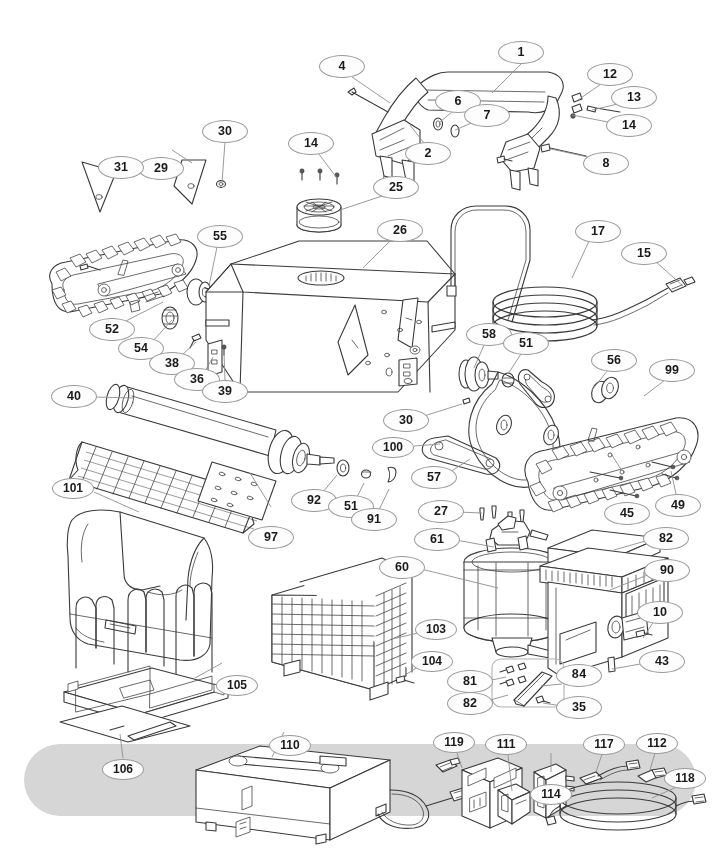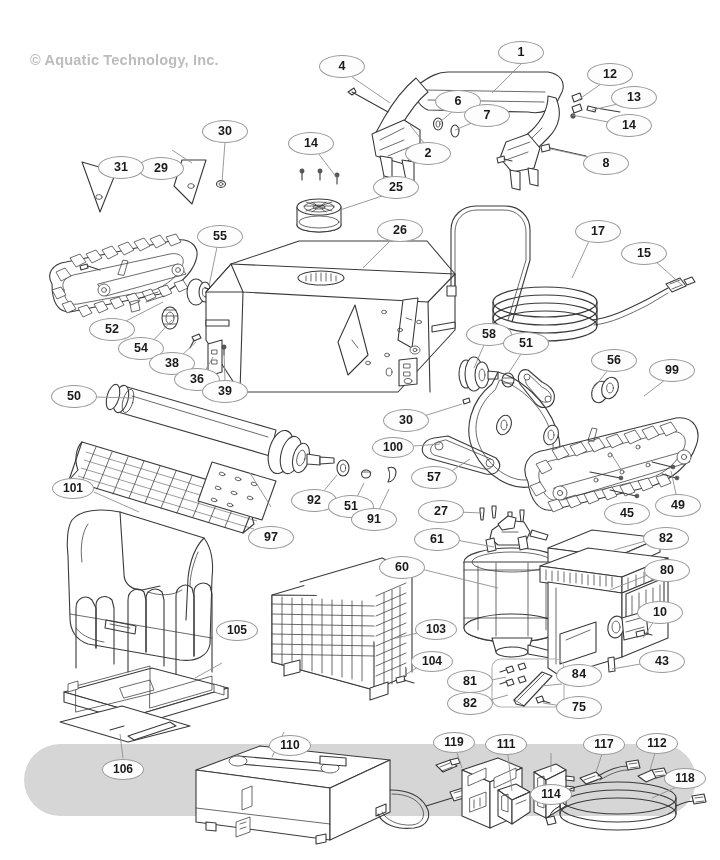--- a/index.html
+++ b/index.html
@@ -48,21 +48,20 @@
     box-sizing:border-box;
     z-index:6;
   }
   .callout.sm{ width:42px; height:21px; margin-left:-21px; margin-top:-10.5px; line-height:18px; font-size:12px;}
 </style>
 </head>
 <body>
 
 <div id="page">
 
-  <div id="watermark">© Aquatic Technology, Inc.</div>
 
   <svg id="art" viewBox="0 0 720 860" xmlns="http://www.w3.org/2000/svg">
     <defs>
       <g id="gl"></g>
     </defs>
     <style>
       .ln{fill:none;stroke:#3a3a3a;stroke-width:1.1;stroke-linejoin:round;stroke-linecap:round;}
       .lnf{fill:#ffffff;stroke:#3a3a3a;stroke-width:1.1;stroke-linejoin:round;stroke-linecap:round;}
       .thin{fill:none;stroke:#3a3a3a;stroke-width:.75;stroke-linecap:round;stroke-linejoin:round;}
       .thinf{fill:#ffffff;stroke:#3a3a3a;stroke-width:.75;stroke-linejoin:round;}
@@ -762,49 +761,49 @@
       <div class="callout" style="left: 396px; top: 187px;">25</div>
       <div class="callout" style="left: 400px; top: 230px;">26</div>
       <div class="callout" style="left: 598px; top: 231px;">17</div>
       <div class="callout" style="left: 644px; top: 253px;">15</div>
       <div class="callout" style="left: 220px; top: 236px;">55</div>
       <div class="callout" style="left: 112px; top: 329px;">52</div>
       <div class="callout" style="left: 141px; top: 348px;">54</div>
       <div class="callout" style="left: 172px; top: 363px;">38</div>
       <div class="callout" style="left: 197px; top: 379px;">36</div>
       <div class="callout" style="left: 225px; top: 391px;">39</div>
-      <div class="callout" style="left: 74px; top: 396px;">50</div>
+      <div class="callout" style="left: 74px; top: 396px;">40</div>
       <div class="callout" style="left: 489px; top: 334px;">58</div>
       <div class="callout" style="left: 526px; top: 343px;">51</div>
       <div class="callout" style="left: 614px; top: 360px;">56</div>
       <div class="callout" style="left: 672px; top: 370px;">99</div>
       <div class="callout" style="left: 406px; top: 420px;">30</div>
       <div class="callout sm" style="left: 393px; top: 447px;">100</div>
       <div class="callout" style="left: 434px; top: 477px;">57</div>
       <div class="callout" style="left: 627px; top: 481px; margin-top: 21px;">45</div>
       <div class="callout" style="left: 678px; top: 505px;">49</div>
       <div class="callout" style="left: 314px; top: 500px; text-align: center;">92</div>
       <div class="callout" style="left: 351px; top: 506px;">51</div>
       <div class="callout" style="left: 374px; top: 519px;">91</div>
       <div class="callout" style="left: 271px; top: 537px;">97</div>
       <div class="callout sm" style="left: 73px; top: 488px;">101</div>
       <div class="callout" style="left: 441px; top: 511px;">27</div>
       <div class="callout" style="left: 437px; top: 539px;">61</div>
       <div class="callout" style="left: 666px; top: 538px;">82</div>
       <div class="callout" style="left: 402px; top: 567px;">60</div>
-      <div class="callout" style="left: 667px; top: 570px;">80</div>
+      <div class="callout" style="left: 667px; top: 570px;">90</div>
       <div class="callout" style="left: 660px; top: 612px;">10</div>
       <div class="callout sm" style="left: 436px; top: 629px;">103</div>
       <div class="callout sm" style="left: 432px; top: 661px;">104</div>
       <div class="callout" style="left: 662px; top: 661px;">43</div>
       <div class="callout" style="left: 470px; top: 681px;">81</div>
       <div class="callout" style="left: 579px; top: 675px; font-family: Liberation Mono, monospace;">84</div>
       <div class="callout" style="left: 470px; top: 703px;">82</div>
-      <div class="callout" style="left: 579px; top: 707px;">75</div>
-      <div class="callout sm" style="left: 237px; top: 630px;">105</div>
+      <div class="callout" style="left: 579px; top: 707px;">35</div>
+      <div class="callout sm" style="left: 237px; top: 685px;">105</div>
       <div class="callout sm" style="left: 123px; top: 769px;">106</div>
       <div class="callout sm" style="left: 290px; top: 722px; margin-top: 13px;">110</div>
       <div class="callout sm" style="left: 454px; top: 742px;">119</div>
       <div class="callout sm" style="left: 506px; top: 744px;">111</div>
       <div class="callout sm" style="left: 551px; top: 742px; margin-top: 42px;">114</div>
       <div class="callout sm" style="left: 604px; top: 744px;">117</div>
       <div class="callout sm" style="left: 657px; top: 743px;">112</div>
       <div class="callout sm" style="left: 685px; top: 778px;">118</div>
     </div>
 </div>

